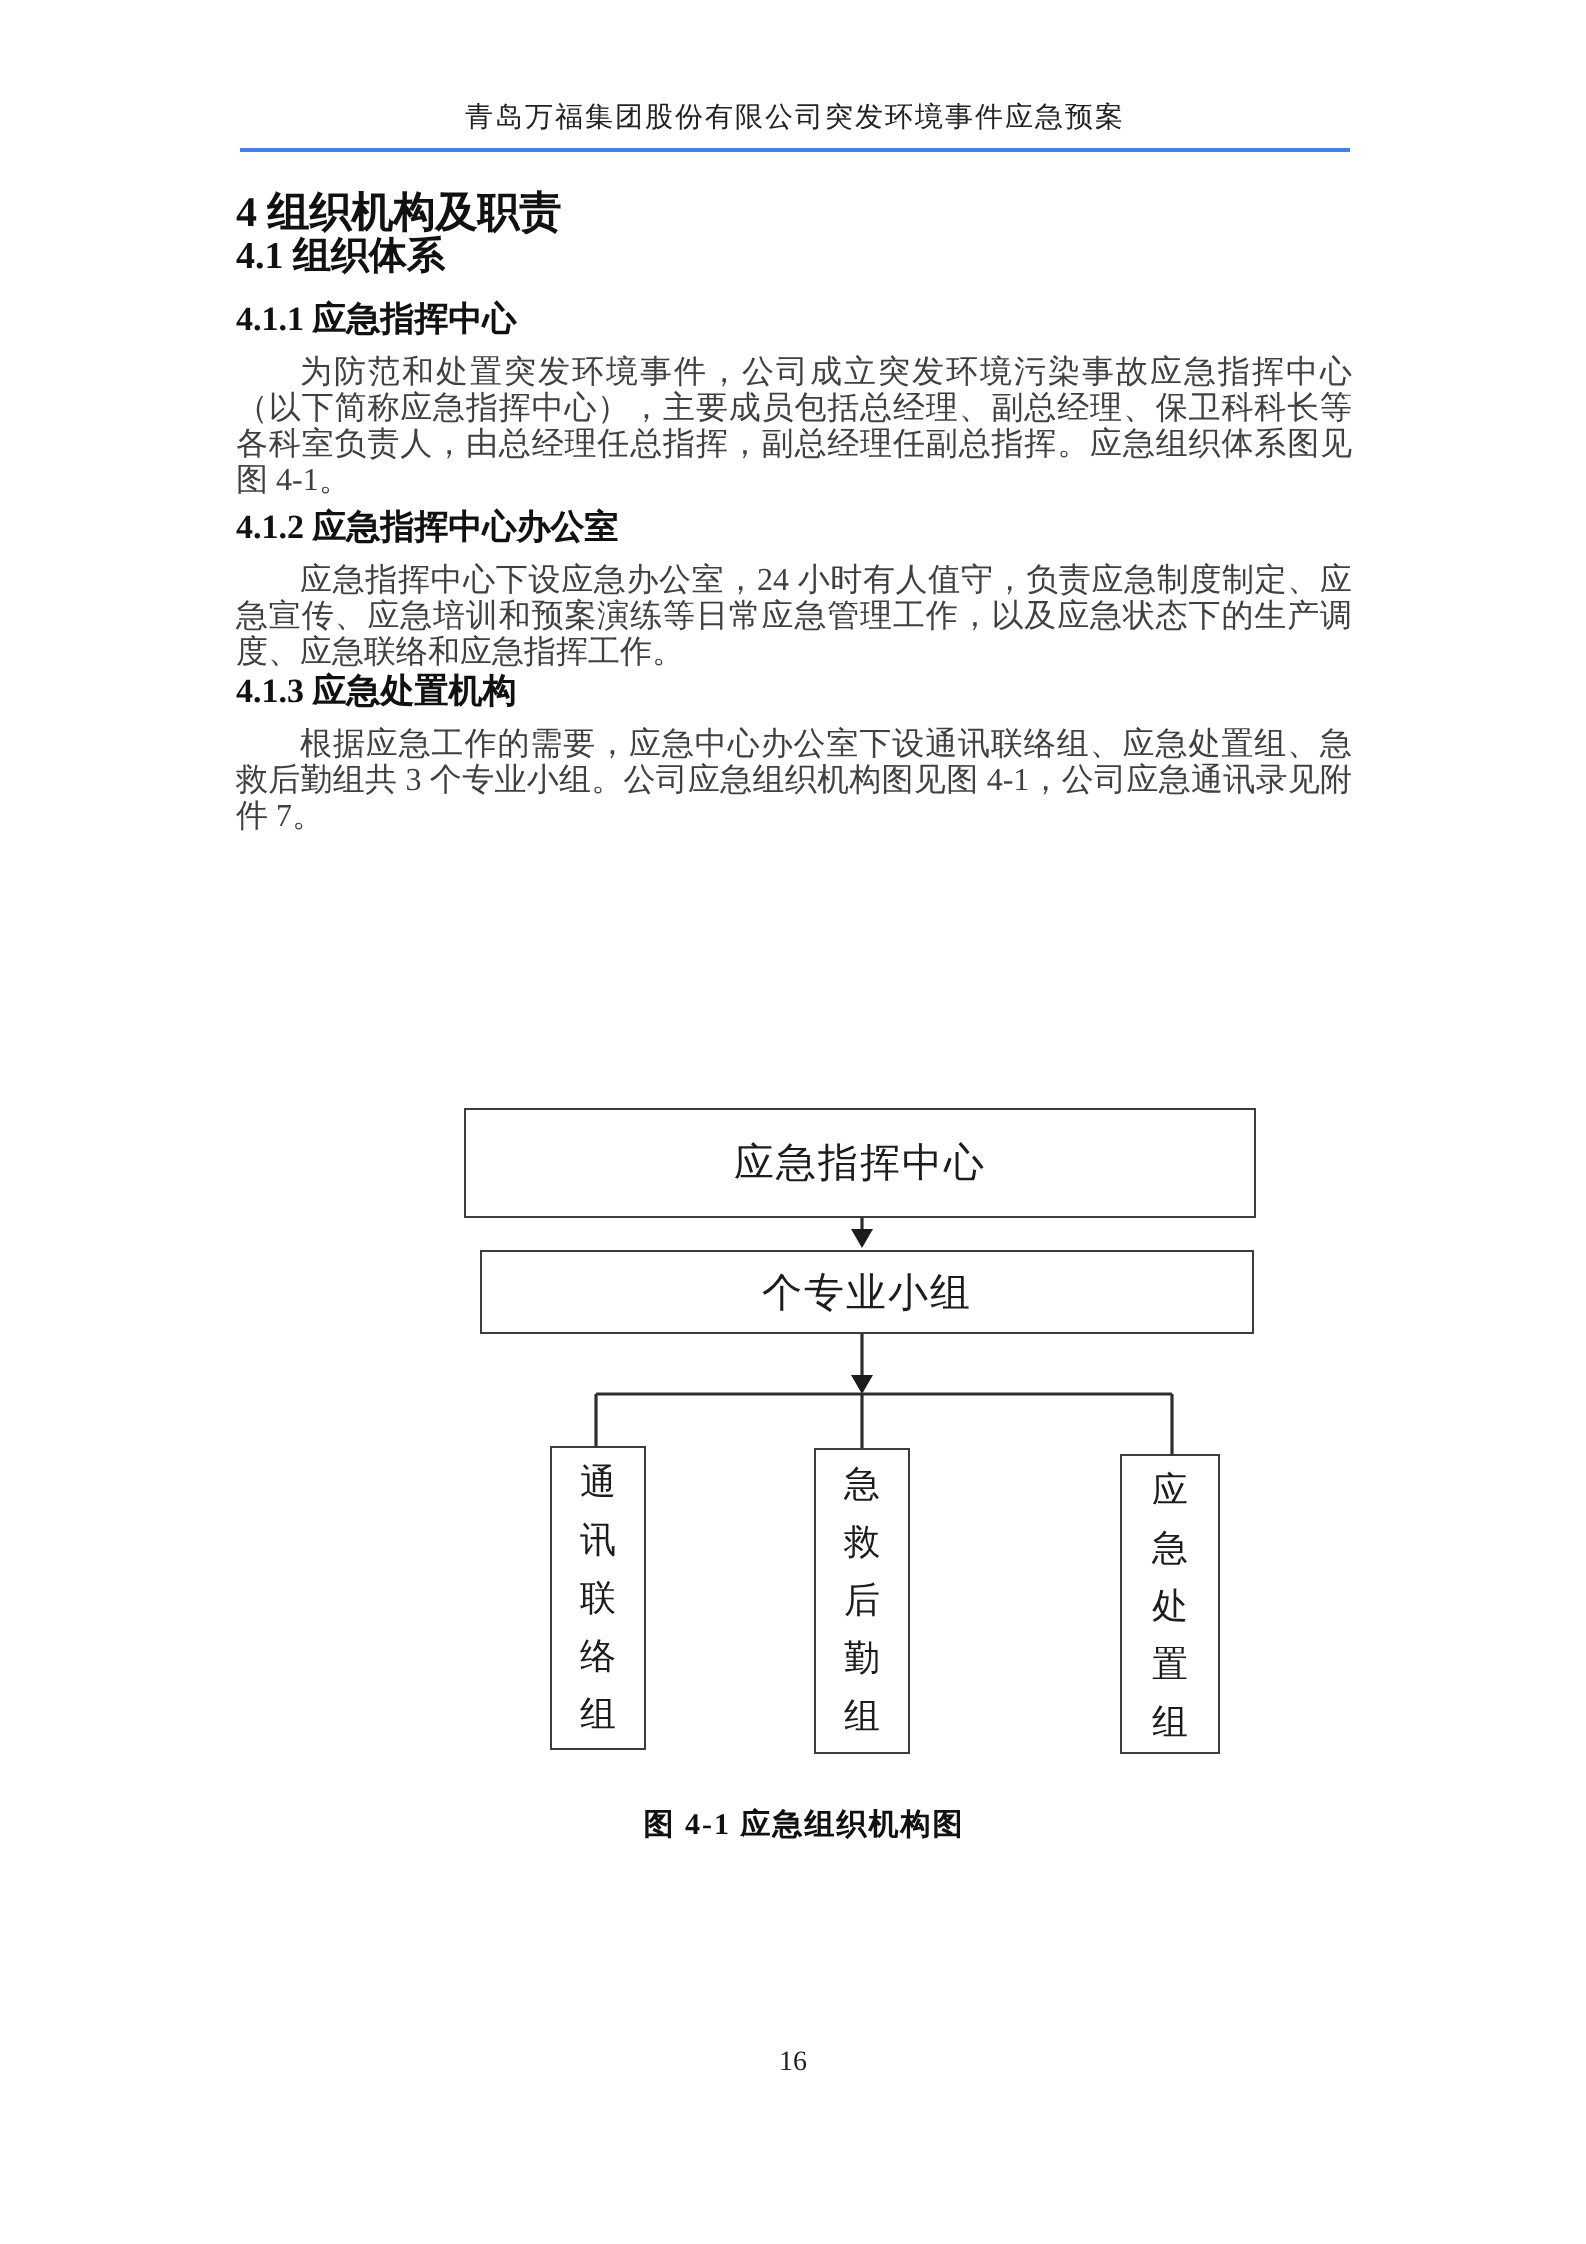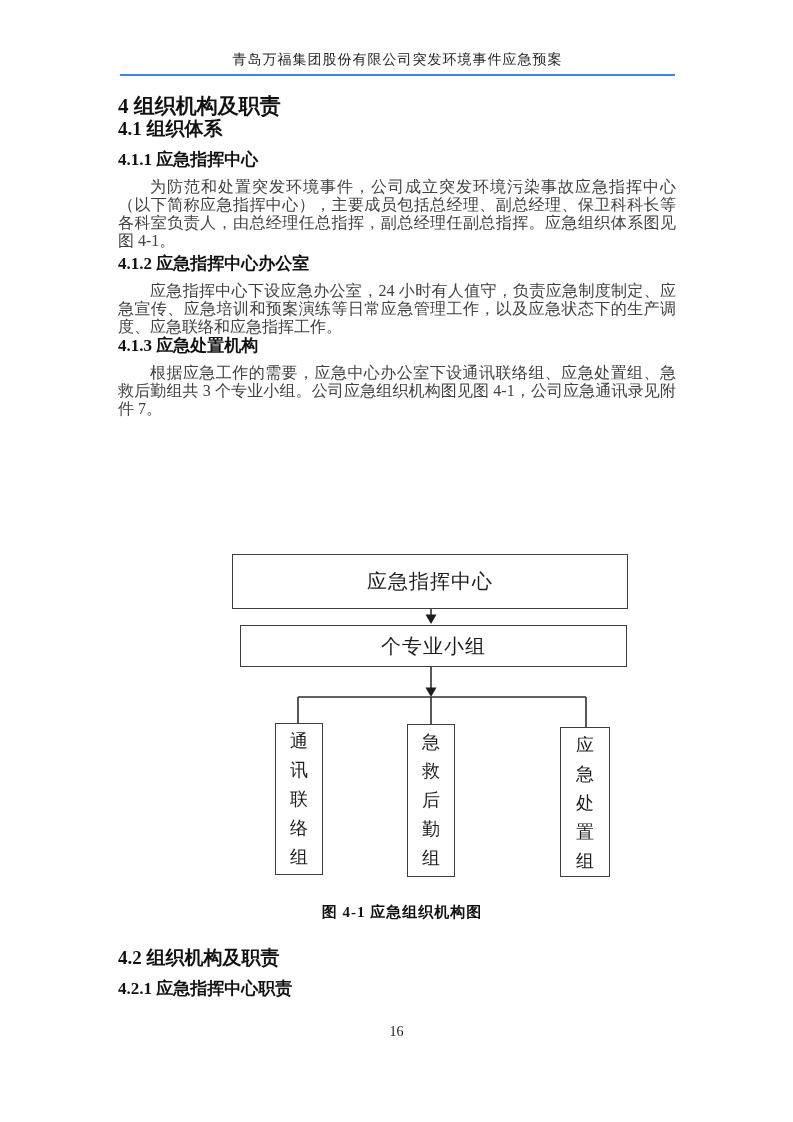--- a/index.html
+++ b/index.html
@@ -86,20 +86,16 @@
     </svg>
     <div class="node lvl1">应急指挥中心</div>
     <div class="node lvl2">个专业小组</div>
     <div class="vnode g1">通讯联络组</div>
     <div class="vnode g3">应急处置组</div>
     <div class="vnode g2">急救后勤组</div>
   </div>
 
   <div class="fig-caption">图 4-1  应急组织机构图</div>
 
-  <div class="content2">
-    <div class="h2">4.2 组织机构及职责</div>
-    <div class="h3">4.2.1 应急指挥中心职责</div>
-  </div>
 
   <div class="page-number">16</div>
 
 </div>
 
 </body></html>

